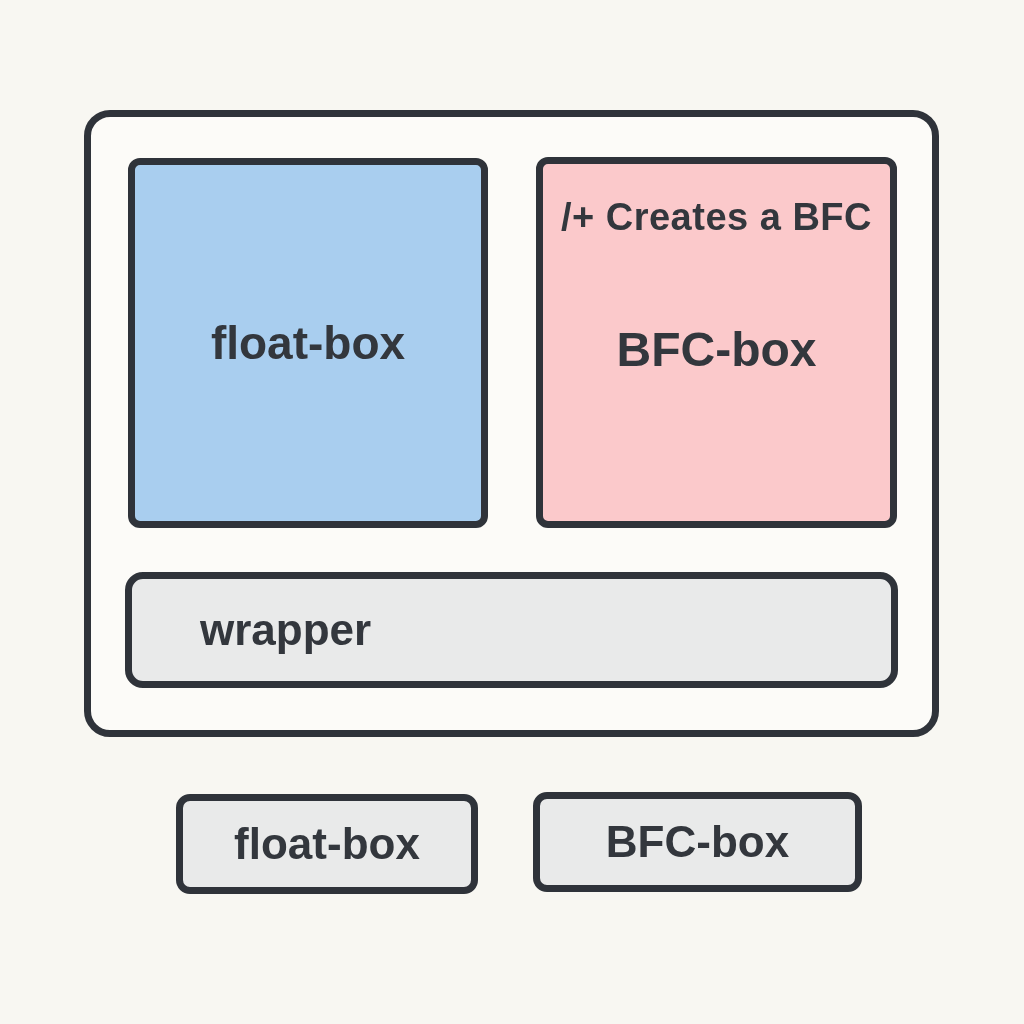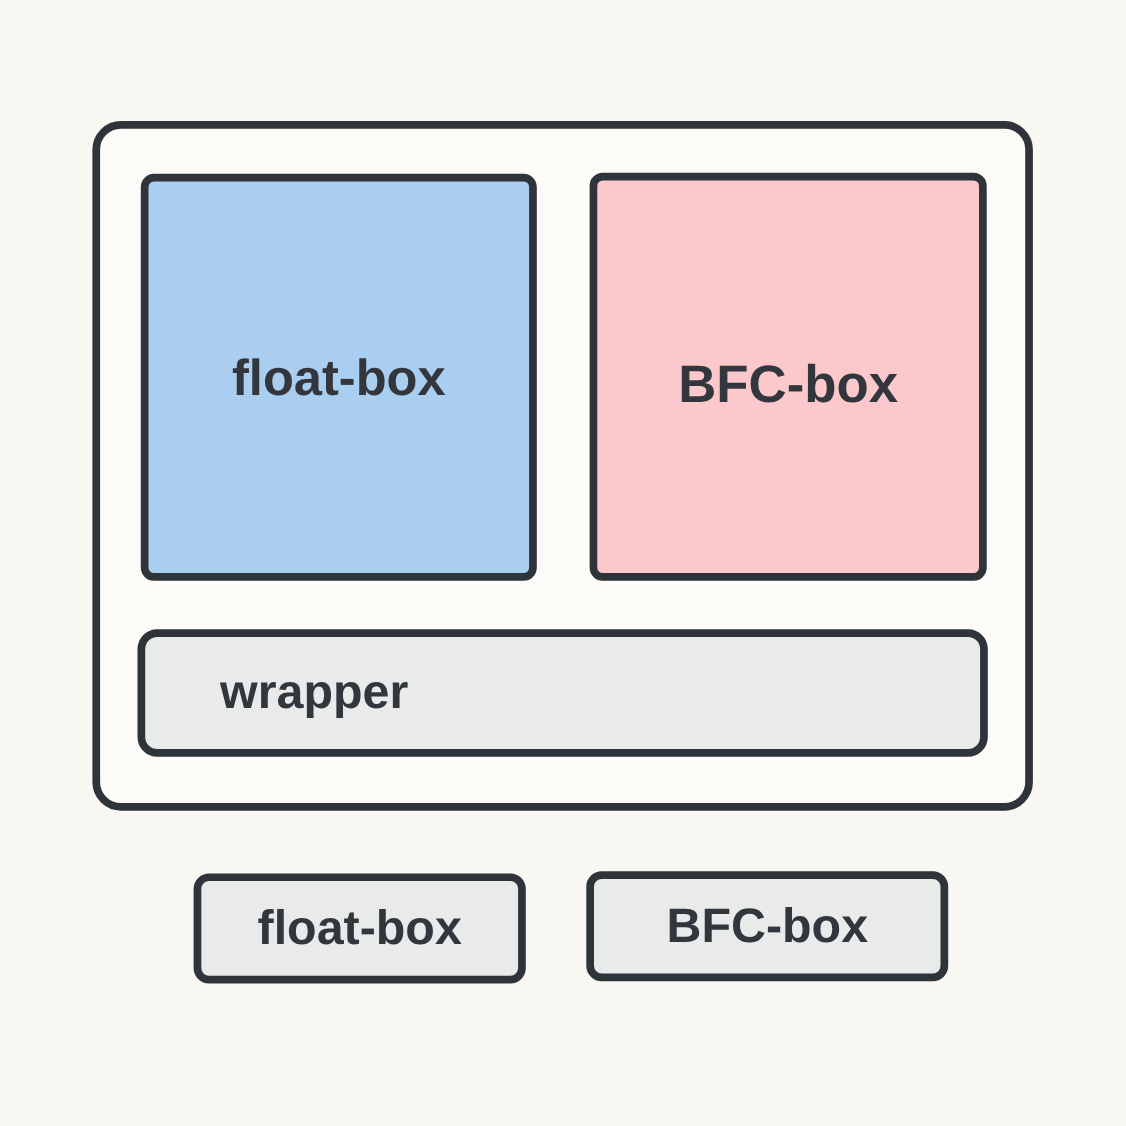--- a/index.html
+++ b/index.html
@@ -93,20 +93,21 @@
 </head>
 <body>
 
 <div class="abs outer-wrapper"></div>
 
 <div class="abs float-box">
   <span class="box-label">float-box</span>
 </div>
 
 <div class="abs bfc-box">
+  <span class="bfc-comment">/+ Creates a BFC</span>
   <span class="bfc-label">BFC-box</span>
 </div>
 
 <div class="abs wrapper-bar">
   <span class="bar-text">wrapper</span>
 </div>
 
 <div class="abs legend-pill legend-float">
   <span class="legend-label">float-box</span>
 </div>

